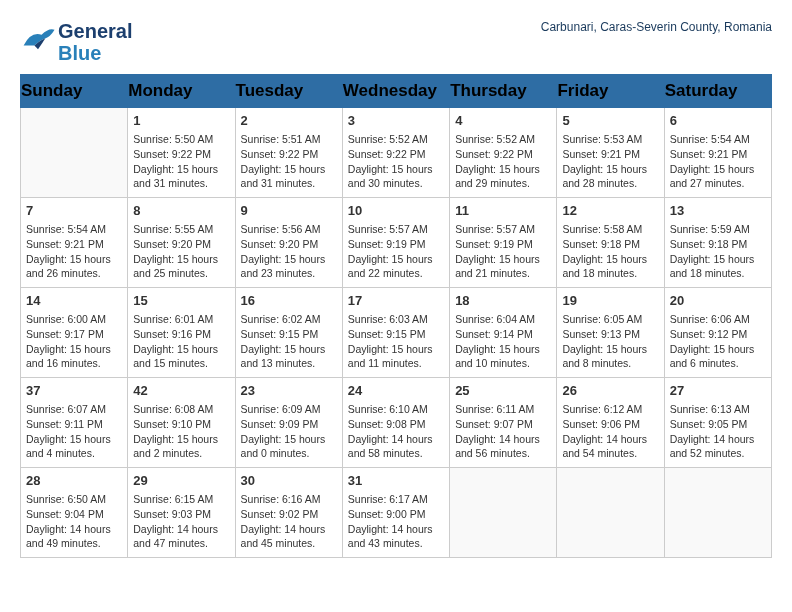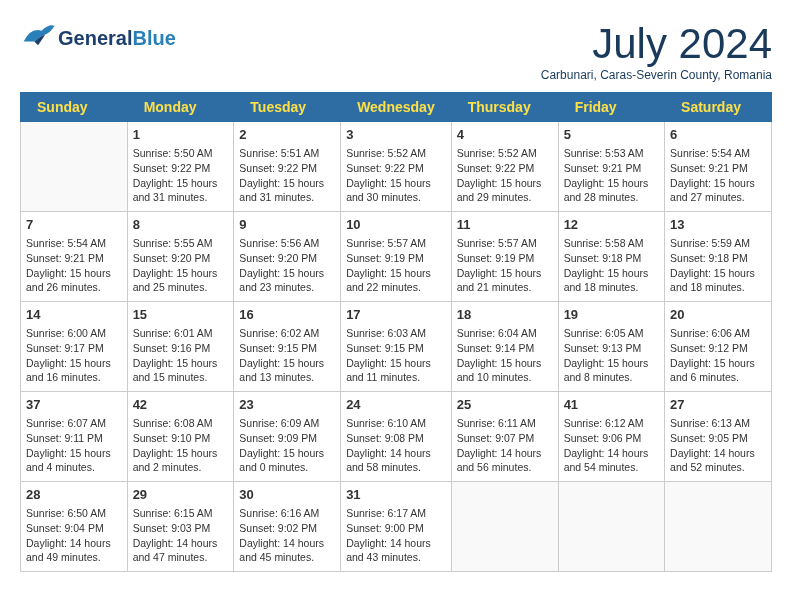--- a/index.html
+++ b/index.html
@@ -28,24 +28,24 @@
       font-size: 12px;
       color: #1a3a5c;
     }
     .calendar {
       width: 100%;
       border-collapse: collapse;
       font-size: 11px;
     }
     .calendar th {
       background-color: #2e6da4;
-      color: #fde047;
-      padding: 6px 16px;
+      color: #000000;
+      padding: 6px 0;
       text-align: left;
-      font-size: 14px;
+      font-size: 17px;
       border: 1px solid #2e6da4;
     }
     .calendar td {
       border: 1px solid #ccc;
       vertical-align: top;
       padding: 4px 5px;
       height: 90px;
       width: calc(100% / 7);
       color: #333;
       font-size: 10.5px;
@@ -60,21 +60,21 @@
     .empty-cell {
       background: #f9f9f9;
     }
     .logo-wrapper {
       display: flex;
       align-items: center;
       gap: 2px;
     }
     .logo-name {
       display: flex;
-      flex-direction: row;
+      flex-direction: column;
       line-height: 1.1;
     }
     .logo-general {
       font-size: 20px;
       font-weight: bold;
       color: #1c3f6e;
     }
     .logo-blue {
       font-size: 20px;
       font-weight: bold;
@@ -93,21 +93,20 @@
     <svg class="bird-svg" viewBox="0 0 50 50" xmlns="http://www.w3.org/2000/svg">
       <path d="M5,30 Q15,10 30,15 Q40,5 48,8 Q42,18 35,20 Q28,22 20,30 Z" fill="#2980b9"></path>
       <path d="M20,30 Q28,22 35,20 Q30,28 25,35 Z" fill="#1c3f6e"></path>
     </svg>
     <div class="logo-name">
       <span class="logo-general">General</span>
       <span class="logo-blue">Blue</span>
     </div>
   </div>
   <div class="title-block">
-    <div class="month-title">July 2024</div>
     <div class="location-title">Carbunari, Caras-Severin County, Romania</div>
   </div>
 </div>
 
 <table class="calendar">
   <thead>
     <tr>
     <th>Sunday</th>
         <th>Monday</th>
         <th>Tuesday</th>
@@ -295,21 +294,21 @@
           <div>and 58 minutes.</div>
         </td>
         <td>
           <span class="day-num">25</span>
           <div>Sunrise: 6:11 AM</div>
           <div>Sunset: 9:07 PM</div>
           <div>Daylight: 14 hours</div>
           <div>and 56 minutes.</div>
         </td>
         <td>
-          <span class="day-num">41</span>
+          <span class="day-num">26</span>
           <div>Sunrise: 6:12 AM</div>
           <div>Sunset: 9:06 PM</div>
           <div>Daylight: 14 hours</div>
           <div>and 54 minutes.</div>
         </td>
         <td>
           <span class="day-num">27</span>
           <div>Sunrise: 6:13 AM</div>
           <div>Sunset: 9:05 PM</div>
           <div>Daylight: 14 hours</div>

